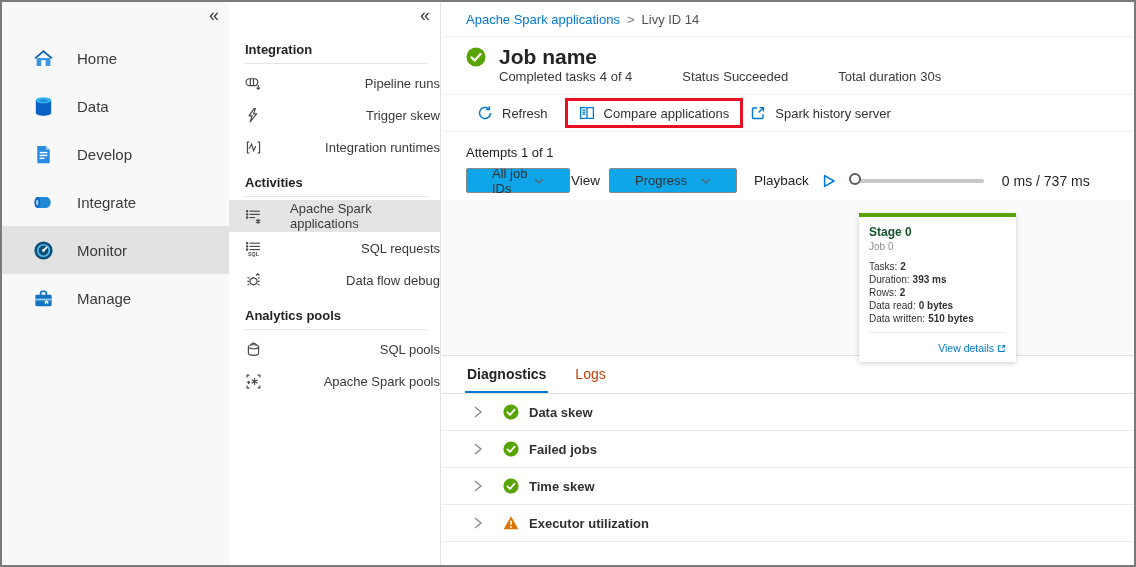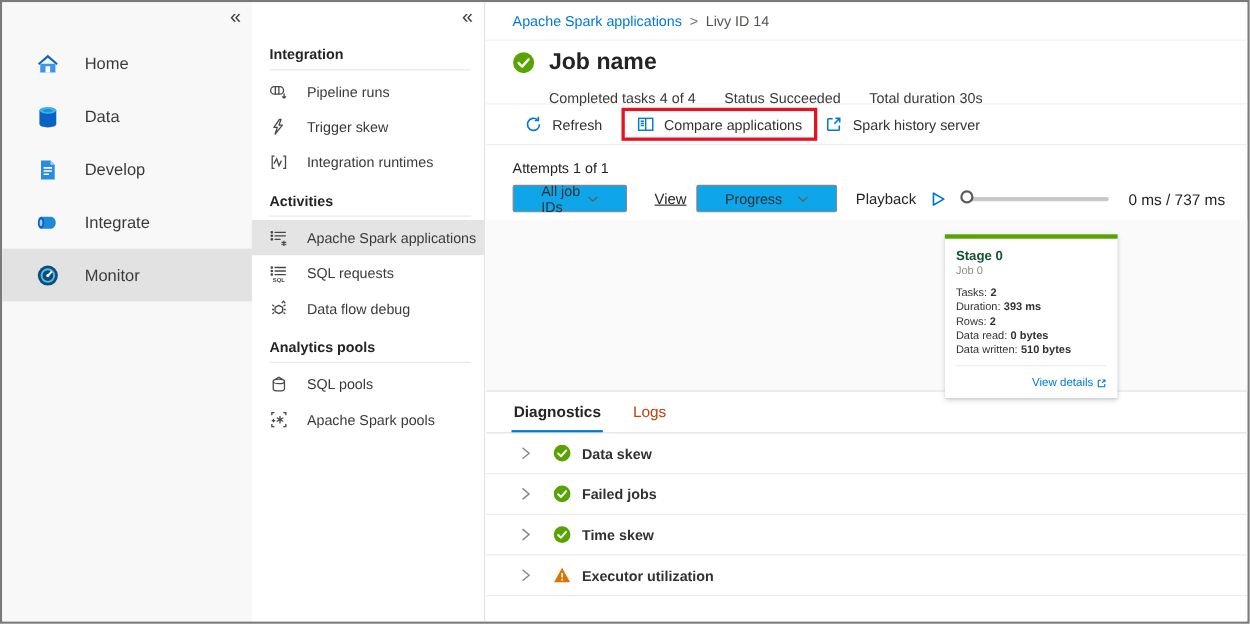--- a/index.html
+++ b/index.html
@@ -12,50 +12,50 @@
   .sb1-items { padding-top:32px; }
   .sb1-item { height:48px; display:flex; align-items:center; padding-left:30px; gap:22px; cursor:pointer; }
   .sb1-item.sel { background:#e2e2e2; }
   .sb1-label { font-size:15px; color:#3b3a39; }
 
   
   .sb2 { position:absolute; left:227px; top:0; width:212px; height:100%; background:#fff; border-right:1px solid #e3e3e3; }
   .sb2-content { padding-top:40px; }
   .sb2-header { font-size:13px; font-weight:700; color:#242424; padding:0 0 6px 16px; }
   .sb2-hr { border-bottom:1px solid #e8e6e4; margin:0 12px 3px 16px; }
-  .sb2-item { height:32px; display:flex; align-items:center; padding-left:16px; gap:17px; cursor:pointer; }
+  .sb2-item { height:32px; display:flex; align-items:center; padding-left:16px; gap:28px; cursor:pointer;justify-content:space-between; }
   .sb2-item.sel { background:#e4e4e4; }
   .sb2-label { font-size:13px; color:#3b3a39; }
   .sb2-section { margin-bottom:12px; }
 
   
   .main { position:absolute; left:440px; top:0; right:0; height:100%; background:#fff; }
   .crumb-row { height:35px; display:flex; align-items:center; padding-left:24px; gap:7px; font-size:13px; border-bottom:1px solid #f0efee; }
   .crumb-link { color:#0078d4; cursor:pointer; }
   .crumb-sep { color:#767472; }
   .crumb-cur { color:#55534f; }
 
   .job-block { height:58px; border-bottom:1px solid #f0efee; padding:8px 0 0 24px; }
   .job-title-row { display:flex; align-items:center; gap:13px; }
   .job-title { font-size:21px; font-weight:600; color:#252423; }
-  .job-stats { display:flex; gap:22px; margin:13px 0 0 33px; font-size:13px; color:#3b3a39; }
+  .job-stats { display:flex; gap:46px; margin:0 0 0 33px; font-size:13px; color:#3b3a39; }
   .stat span { margin-right:4px; }
 
   .toolbar { height:37px; border-bottom:1px solid #f0efee; display:flex; align-items:center; padding-left:35px; }
   .tbtn { display:flex; align-items:center; gap:9px; font-size:13px; color:#323130; cursor:pointer; white-space:nowrap; }
   .compare-wrap { border:3px solid #e81123; padding:4px 11px; margin:0 7px 0 17px; display:flex; }
 
   .controls-block { height:68px; padding:13px 0 0 24px; }
   .attempts { font-size:13px; color:#252423; }
   .controls { display:flex; align-items:center; margin-top:8px; }
   .dd { height:25px; border:1px solid #8a8886; border-radius:2px; display:flex; align-items:center; justify-content:space-between; padding:0 25px; font-size:13px; color:#323130; cursor:pointer; background:#0ea5e9; }
   .dd1 { width:104px; }
   .dd2 { width:128px; margin-left:9px; }
   .ctl-label { font-size:13.5px; color:#252423; }
-  .lbl-view { margin-left:25px;text-decoration:underline; }
+  .lbl-view { margin-left:1px; }
   .lbl-playback { margin-left:17px; }
   .play-btn { margin-left:12px; display:flex; cursor:pointer; }
   .slider { position:relative; width:133px; height:4px; background:#c8c8c8; border-radius:2px; margin-left:14px; cursor:pointer; }
   .slider-handle { position:absolute; left:-2px; top:-6px; width:12px; height:12px; background:#fff; border:2px solid #5a5a5a; border-radius:50%; cursor:grab; }
   .time-text { margin-left:18px; font-size:14px; color:#252423; }
 
   .graph-canvas { position:relative; height:156px; background:#fafafa; border-bottom:1px solid #e1dfdd; }
   .stage-card { position:absolute; left:417px; top:13px; width:157px; background:#fff; border-top:4px solid #57a300;
                 box-shadow:0 1.6px 5px rgba(0,0,0,.18), 0 .3px 1px rgba(0,0,0,.12); padding:8px 10px 0; }
   .stage-title { font-size:12px; font-weight:700; color:#14532d; }
@@ -131,20 +131,32 @@
       <div class="sb1-item sel">
         <span>
           <svg width="23" height="23" viewBox="0 0 24 24">
               <circle cx="12" cy="12" r="9.5" fill="#0b4f79"></circle>
               <circle cx="12" cy="12" r="6" fill="none" stroke="#57b9e8" stroke-width="1.8"></circle>
               <line x1="12" y1="12" x2="15.8" y2="8.2" stroke="#fff" stroke-width="1.8"></line>
               <circle cx="12" cy="12" r="1.5" fill="#fff"></circle>
             </svg>
         </span>
         <span class="sb1-label">Monitor</span>
+      </div>
+      <div class="sb1-item">
+        <span>
+          <svg width="23" height="23" viewBox="0 0 24 24">
+              <path d="M9 8.5V6.4A1.9 1.9 0 0 1 10.9 4.5h2.2A1.9 1.9 0 0 1 15 6.4v2.1" fill="none" stroke="#1273c3" stroke-width="1.8"></path>
+              <rect x="3.5" y="8" width="17" height="12" rx="1.2" fill="#1273c3"></rect>
+              <rect x="3.5" y="12.2" width="17" height="1.8" fill="#9ed0f2"></rect>
+              <circle cx="15.2" cy="16.2" r="2" fill="#fff"></circle>
+              <rect x="14.5" y="16.2" width="1.4" height="3" fill="#1273c3"></rect>
+            </svg>
+        </span>
+        <span class="sb1-label">Manage</span>
       </div>
     </div>
   </aside>
 
   <aside class="sb2">
     <div class="collapse">«</div>
     <div class="sb2-content">
 
       <div class="sb2-section">
         <div class="sb2-header">Integration</div>

